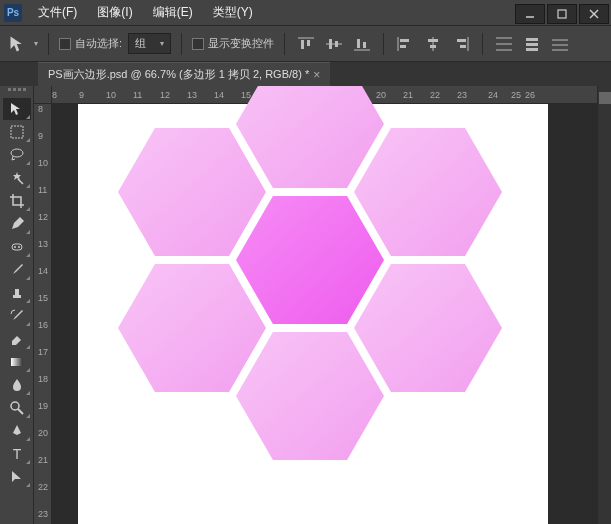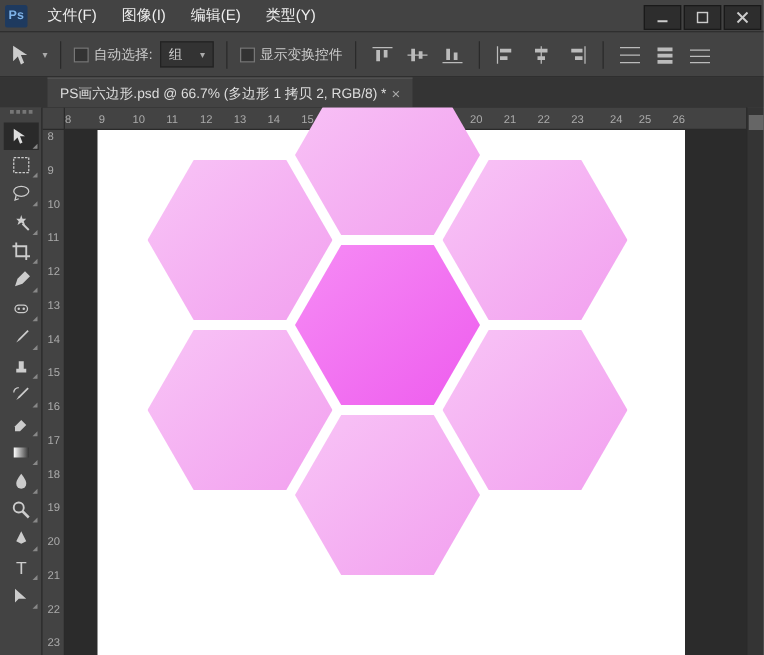--- a/index.html
+++ b/index.html
@@ -327,21 +327,21 @@
         <span style="left: 216px;">16</span>
         <span style="left: 243px;">17</span>
         <span style="left: 270px;">18</span>
         <span style="left: 297px;">19</span>
         <span style="left: 324px;">20</span>
         <span style="left: 351px;">21</span>
         <span style="left: 378px;">22</span>
         <span style="left: 405px;">23</span>
         <span style="left: 412px; margin-left: 24px;">24</span>
         <span style="left: 459px; text-align: right;">25</span>
-        <span style="left: 486px;">26</span>
+        <span style="left: 473px;">26</span>
       </div>
     <div class="ruler-v" id="ruler-v">
         <span style="top: 0px;">8</span>
         <span style="top: 27px;">9</span>
         <span style="top: 54px;">10</span>
         <span style="top: 81px;">11</span>
         <span style="top: 108px;">12</span>
         <span style="top: 135px;">13</span>
         <span style="top: 162px;">14</span>
         <span style="top: 189px;">15</span>

